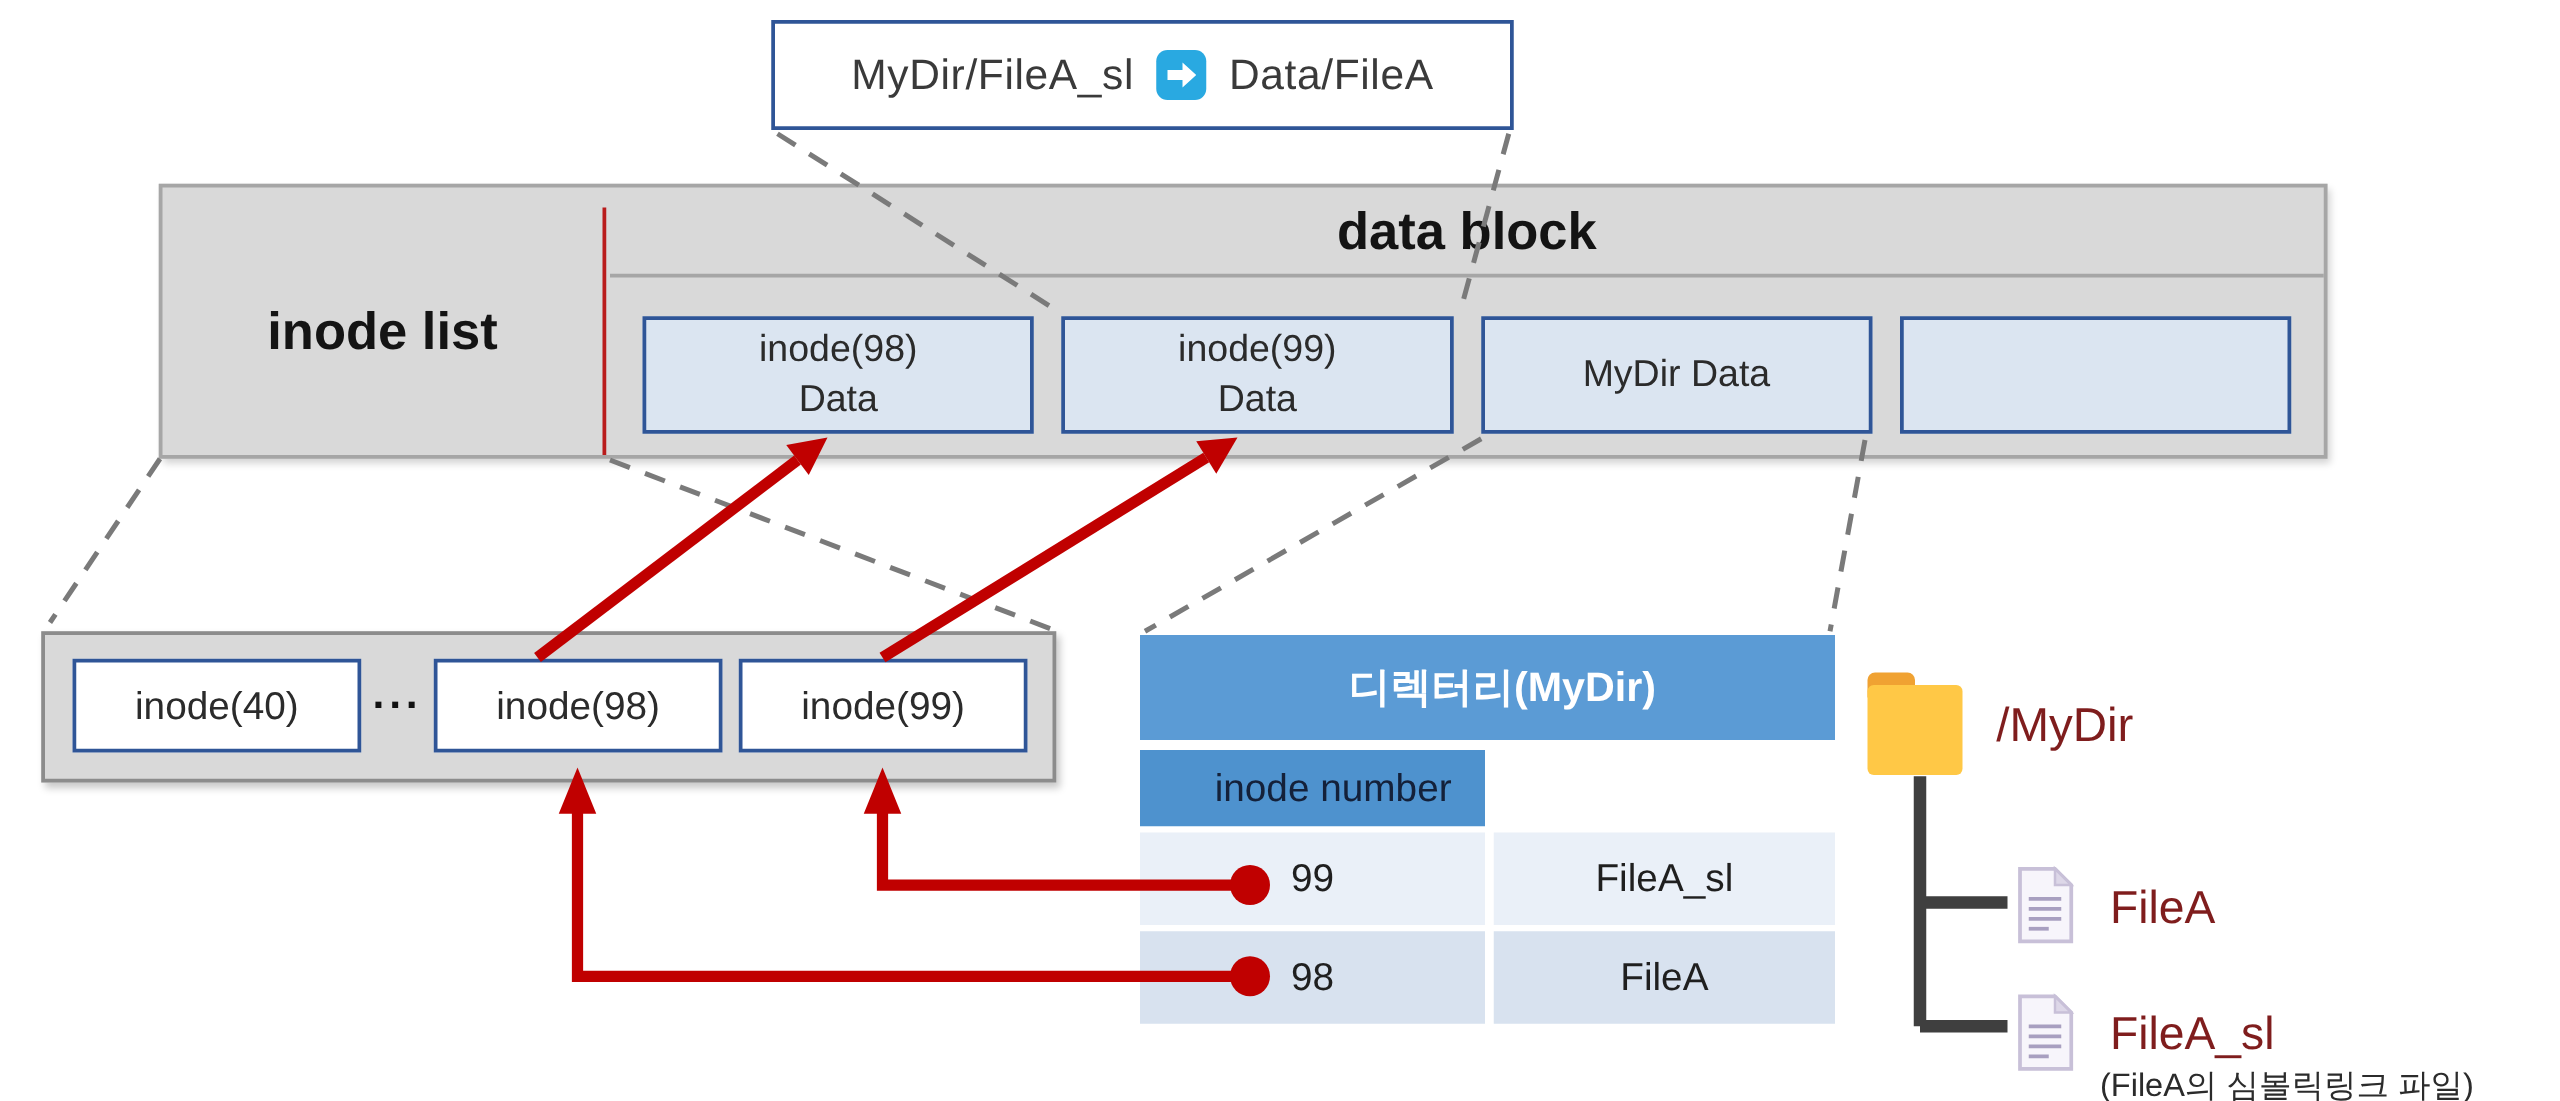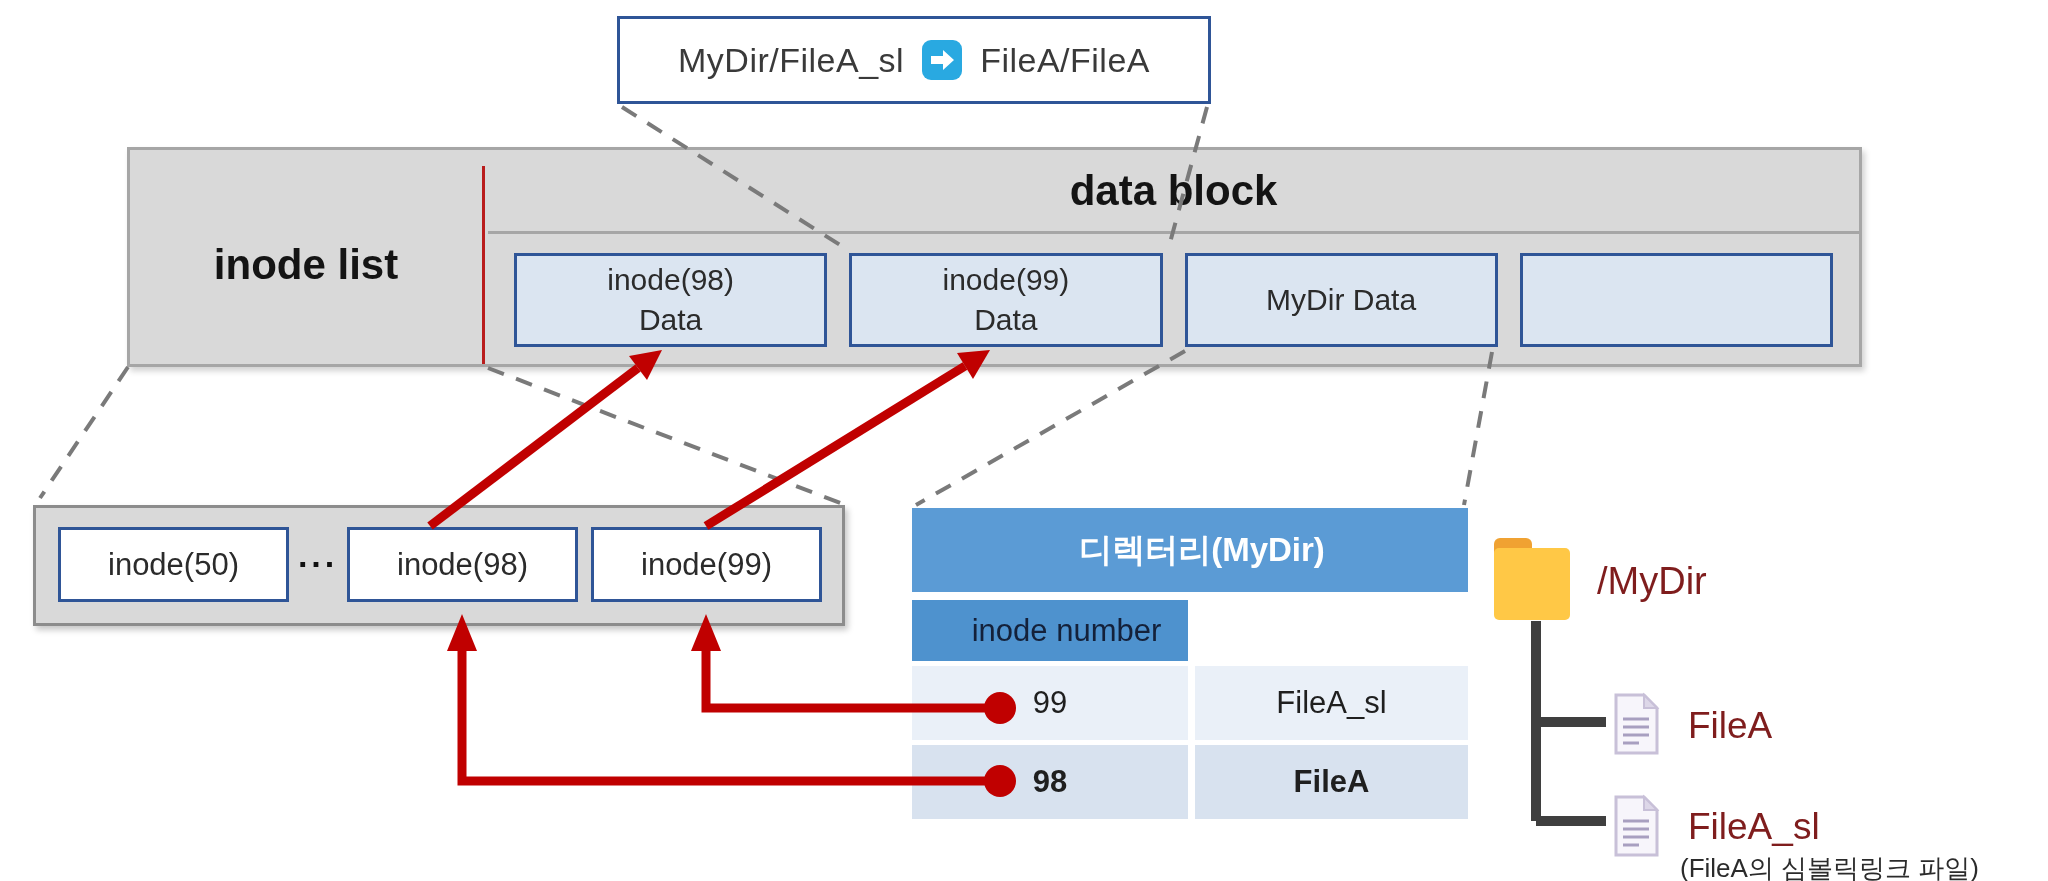--- a/index.html
+++ b/index.html
@@ -12,21 +12,21 @@
   .link-box .path-text{font-size:34px;color:#3a3a3a;letter-spacing:0.5px;}
   .link-arrow-icon{width:40px;height:40px;background:#29A9E1;border-radius:9px;flex:0 0 auto;
     display:flex;align-items:center;justify-content:center;}
 
   
   .storage-box{position:absolute;left:127px;top:147px;width:1735px;height:220px;background:#D9D9D9;
     border:3px solid #A6A6A6;box-shadow:3px 4px 6px rgba(0,0,0,0.18);}
   .inode-list-cell{position:absolute;left:0;top:16px;bottom:0;width:355px;border-right:3px solid #b91c1c;
     display:flex;align-items:center;justify-content:center;}
   .section-title{font-size:42px;font-weight:bold;color:#141414;}
-  .data-block-header{position:absolute;left:358px;right:0;top:0;height:84px;border-bottom:3px solid #A6A6A6;
+  .data-block-header{position:absolute;left:358px;right:0;top:0;height:72px;border-bottom:3px solid #A6A6A6;
     display:flex;align-items:center;justify-content:center;}
   .data-cells{position:absolute;left:358px;right:0;top:86px;bottom:0;display:flex;align-items:center;
     padding:0 26px;gap:22px;}
   .data-cell{flex:1 1 0;height:94px;background:#DBE5F1;border:3px solid #2F5597;
     display:flex;flex-direction:column;align-items:center;justify-content:center;
     font-size:30px;line-height:40px;color:#2b2b2b;}
 
   
   .inode-strip{position:absolute;left:33px;top:505px;width:812px;height:121px;background:#D9D9D9;
     border:3px solid #8C8C8C;box-shadow:3px 4px 6px rgba(0,0,0,0.22);}
@@ -40,21 +40,21 @@
 
   
   .dir-table{position:absolute;left:912px;top:508px;width:556px;}
   .dt-title{height:84px;background:#5B9BD5;color:#ffffff;font-weight:bold;font-size:33px;
     display:flex;align-items:center;justify-content:center;padding-left:24px;}
   .dt-header{margin-top:8px;height:61px;display:grid;grid-template-columns:276px 273px;column-gap:7px;}
   .dt-th{background:#4E92CE;color:#14213A;font-size:31px;display:flex;align-items:center;justify-content:center;padding-left:33px;}
   .dt-row{margin-top:5px;height:74px;display:grid;grid-template-columns:276px 273px;column-gap:7px;}
   .dt-cell{font-size:31px;color:#1f1f1f;display:flex;align-items:center;justify-content:center;}
   .dt-row.odd .dt-cell{background:#EAF0F8;}
-  .dt-row.even .dt-cell{background:#D8E2EF;font-weight:bold;}
+  .dt-row.even .dt-cell{background:#D8E2EF;}
 
   
   .folder-icon{position:absolute;left:1494px;top:538px;width:76px;height:82px;}
   .folder-icon .tab{position:absolute;left:0;top:0;width:38px;height:20px;background:#F0A232;border-radius:6px 6px 0 0;}
   .folder-icon .body{position:absolute;left:0;top:10px;width:76px;height:72px;background:#FFC846;border-radius:5px;}
   .tree-label{position:absolute;font-size:37px;color:#7f1d1d;white-space:nowrap;}
   .root-label{left:1597px;top:560px;font-size:38px;}
   .file1-label{left:1688px;top:705px;}
   .file2-label{left:1688px;top:806px;}
   .file-note{position:absolute;left:1680px;top:851px;font-size:26px;color:#2b2b2b;white-space:nowrap;}
@@ -70,21 +70,21 @@
 
 <div class="canvas">
 
   <div class="link-box">
     <span class="path-text">MyDir/FileA_sl</span>
     <span class="link-arrow-icon">
       <svg width="30" height="30" viewBox="0 0 30 30">
           <polygon points="4,11 16,11 16,5 27,15 16,25 16,19 4,19" fill="#ffffff"></polygon>
         </svg>
     </span>
-    <span class="path-text">FileA/FileA</span>
+    <span class="path-text">Data/FileA</span>
   </div>
 
   <div class="storage-box">
     <div class="inode-list-cell">
       <span class="section-title">inode list</span>
     </div>
     <div class="data-block-header">
       <span class="section-title">data block</span>
     </div>
     <div class="data-cells">
@@ -102,21 +102,21 @@
       </div>
       <div class="data-cell">
         <span></span>
         <span></span>
       </div>
     </div>
   </div>
 
   <div class="inode-strip">
     <div class="strip-box b90">
-      <span>inode(50)</span>
+      <span>inode(40)</span>
     </div>
     <div class="strip-ellipsis">···</div>
     <div class="strip-box b98">
       <span>inode(98)</span>
     </div>
     <div class="strip-box b99">
       <span>inode(99)</span>
     </div>
   </div>
 

